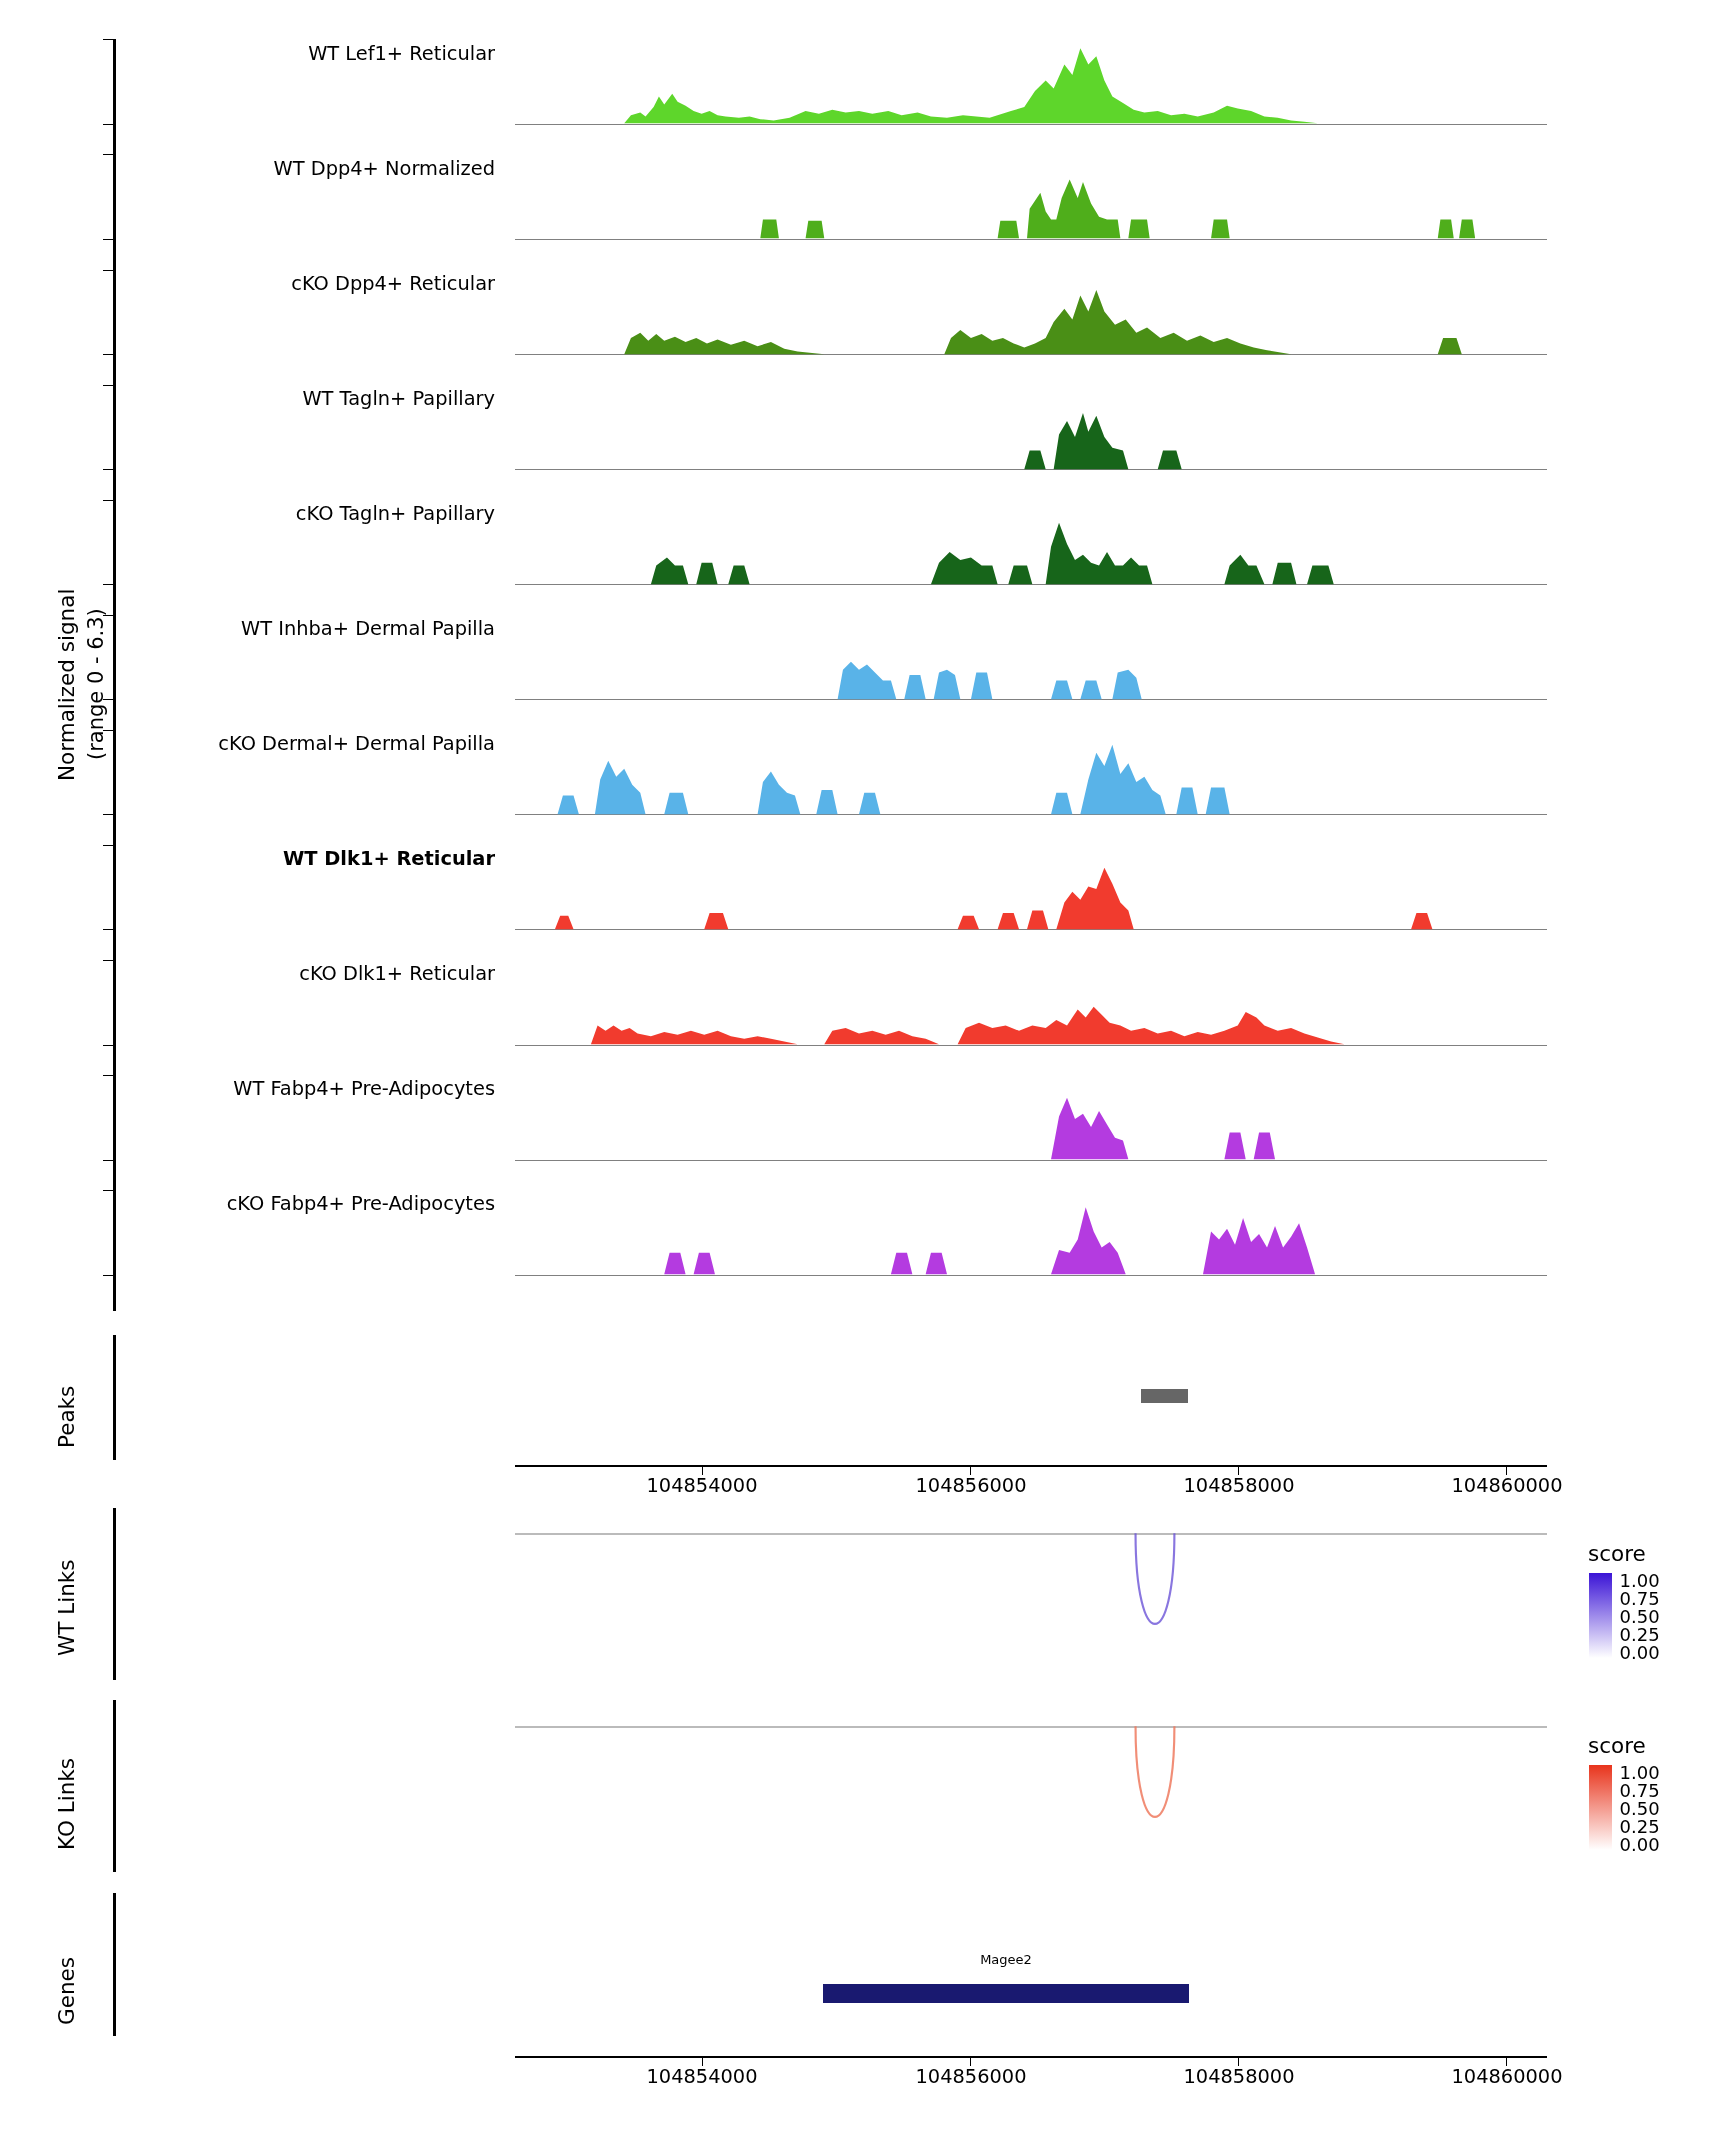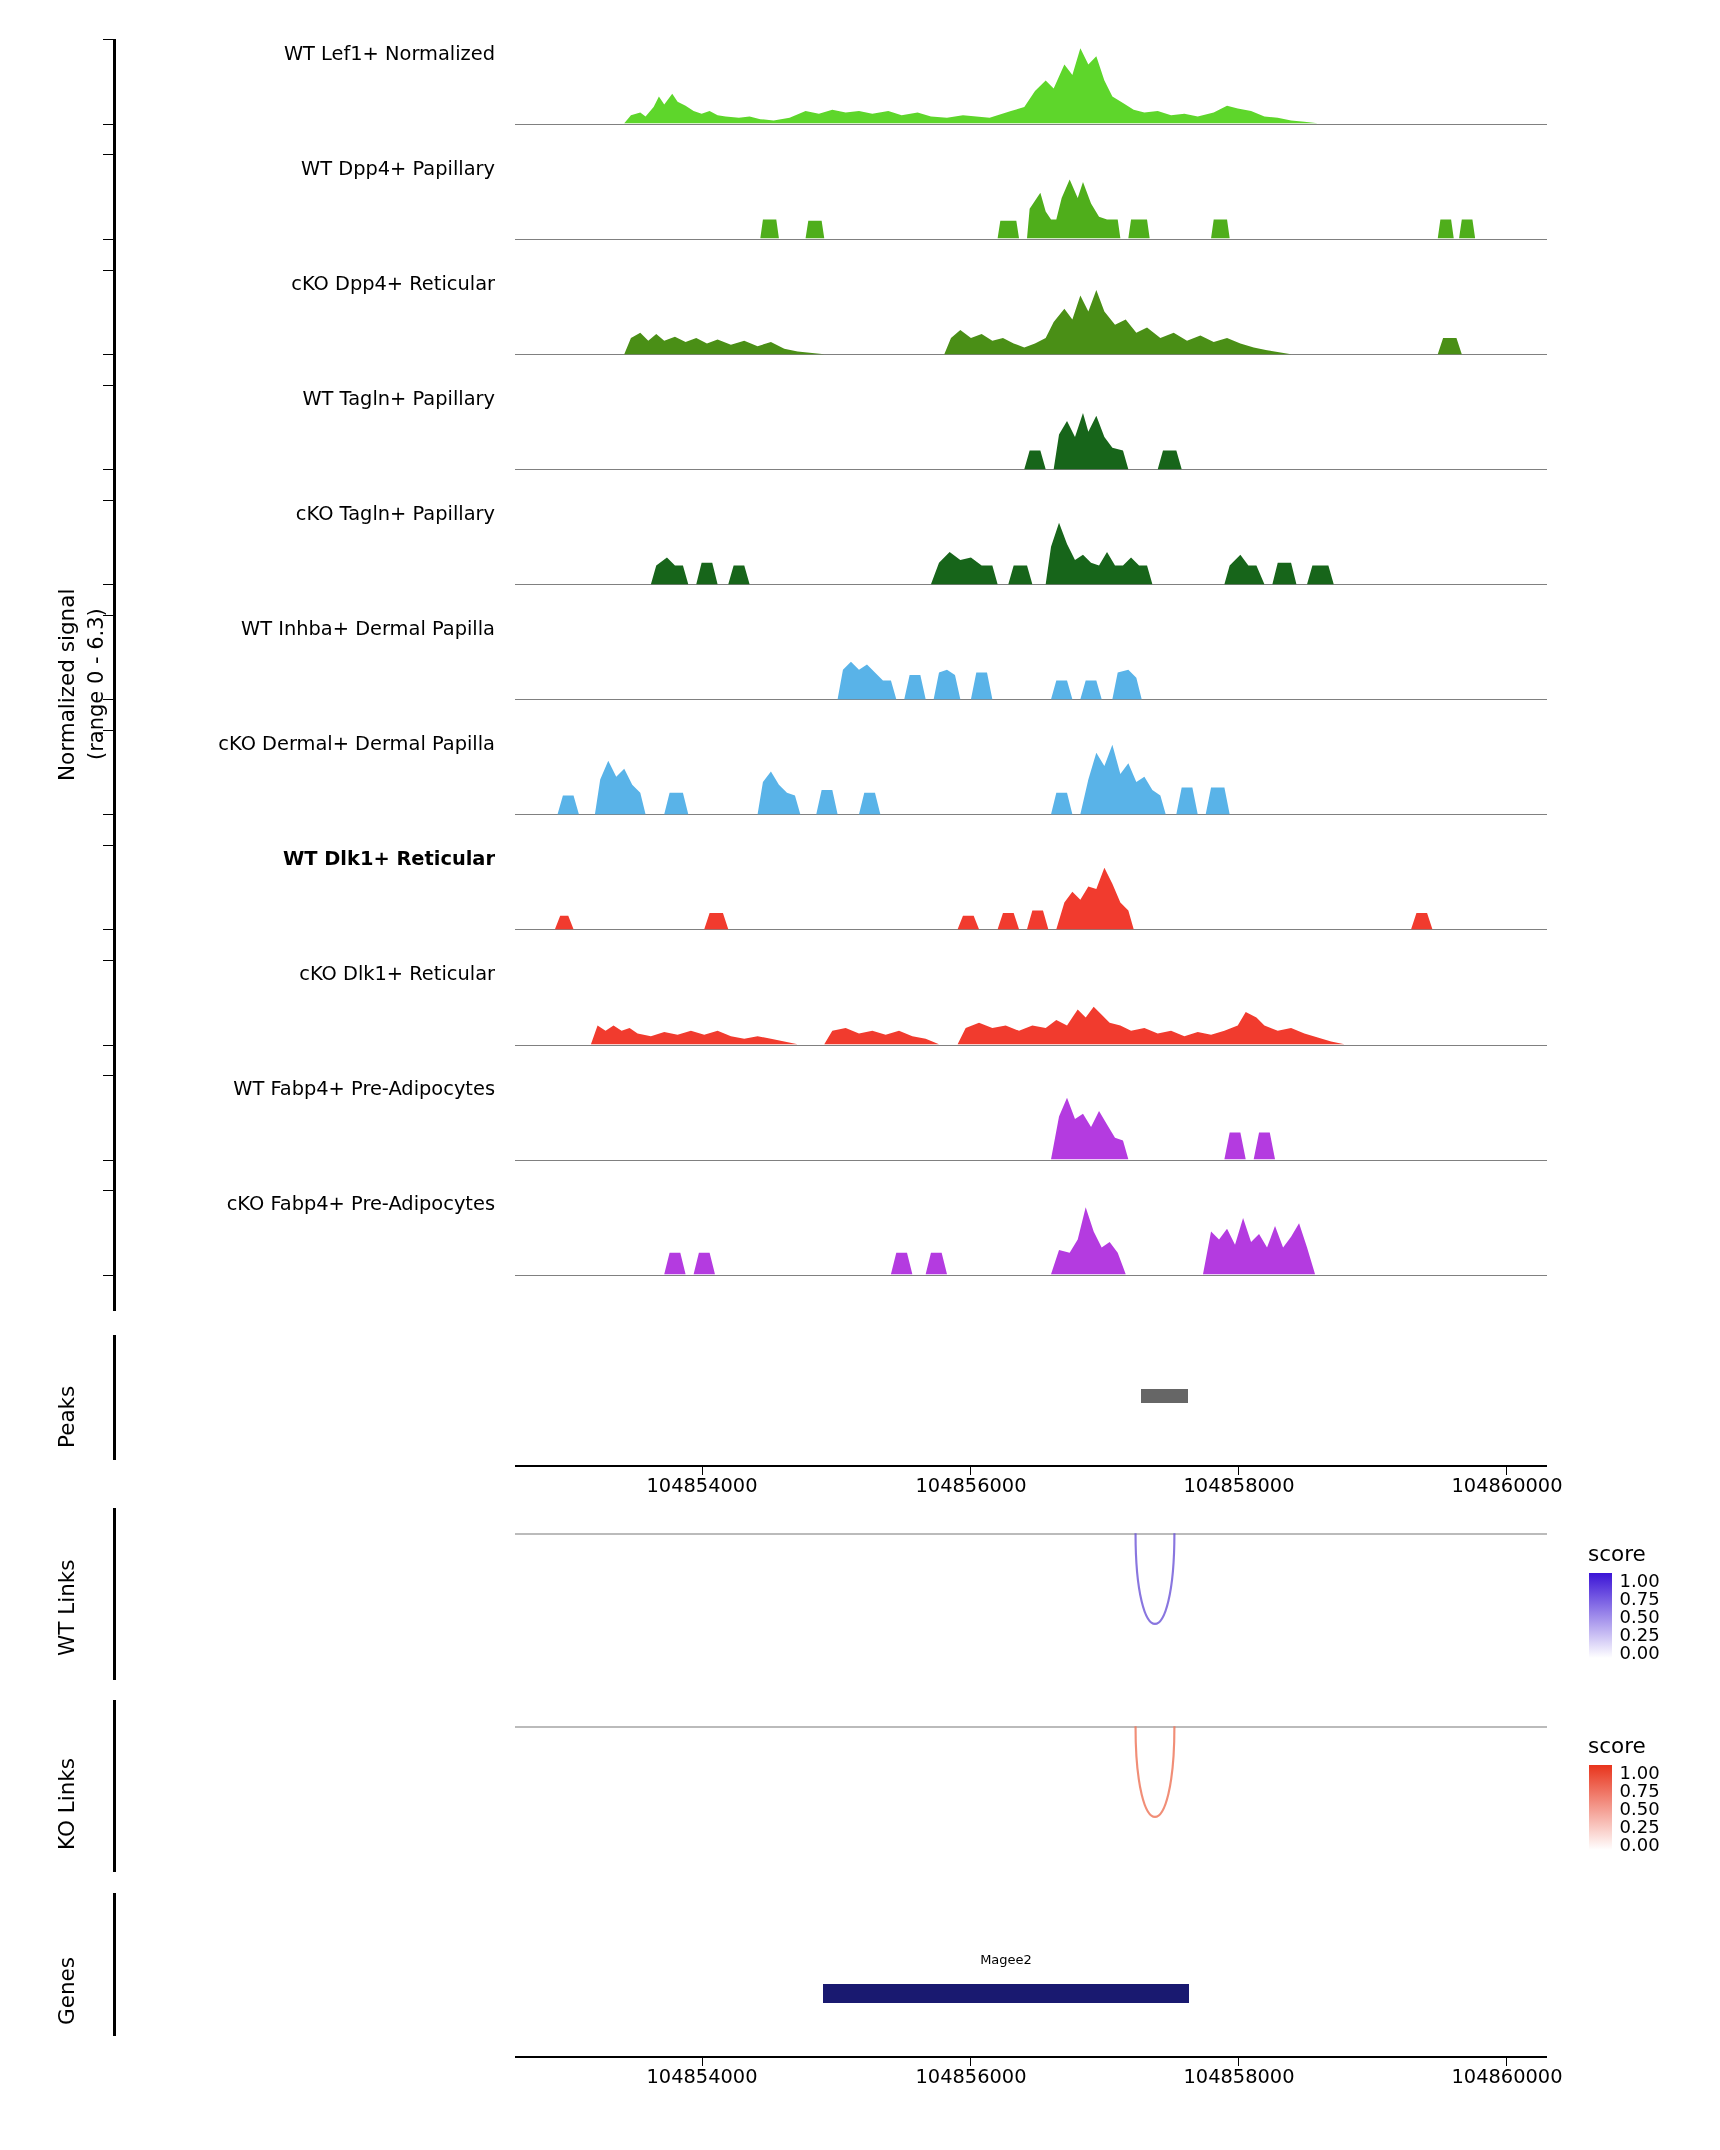--- a/index.html
+++ b/index.html
@@ -159,28 +159,28 @@
 
   <div class="vtitle" style="left:54px; top:781px;">
     <span>Normalized signal</span>
   </div>
   <div class="vtitle small" style="left:84px; top:760px;">
     <span>(range 0 - 6.3)</span>
   </div>
 
   <div id="tracks-host">
       <div class="track-row" style="top: 0px; height: 0px;">
-        <div class="track-label" style="top: 44px; left: 129px; width: 366px;">WT Lef1+ Normalized</div>
+        <div class="track-label" style="top: 44px; left: 129px; width: 366px;">WT Lef1+ Reticular</div>
         <div class="baseline" style="left: 515px; width: 1032px; top: 124px;"></div>
         <svg width="1032" height="87" style="position: absolute; left: 515px; top: 39px;" viewBox="0 0 1440 122">
           <path d="M102.9,118.0 L149.6,118.0 L159.0,106.8 L172.1,103.0 L179.5,108.6 L190.8,95.5 L198.2,80.5 L205.7,91.8 L216.9,76.8 L224.4,88.0 L235.6,93.7 L246.9,101.1 L258.1,104.9 L269.3,101.1 L280.5,106.8 L291.7,108.6 L310.4,110.5 L325.4,108.6 L340.4,112.4 L359.1,114.3 L381.5,110.5 L403.9,101.1 L422.6,104.9 L441.4,99.3 L460.1,103.0 L478.8,101.1 L497.5,104.9 L519.9,101.1 L538.6,106.8 L561.0,103.0 L579.7,108.6 L602.2,110.5 L624.6,106.8 L643.3,108.6 L662.0,110.5 L691.9,101.1 L710.6,95.5 L725.6,73.0 L740.6,58.1 L751.8,69.3 L766.8,35.6 L778.0,50.6 L789.2,13.1 L800.4,35.6 L811.6,24.3 L822.9,58.1 L834.1,80.5 L849.0,89.9 L864.0,99.3 L879.0,103.0 L897.7,101.1 L916.4,106.8 L935.1,104.9 L953.8,108.6 L976.2,103.0 L994.9,93.7 L1009.9,97.4 L1028.6,101.1 L1047.3,108.6 L1066.0,110.5 L1084.7,114.3 L1103.4,116.1 L1122.1,118.0 L1122.1,118 L102.9,118 Z" fill="#5ED62B" stroke="none"></path>
         </svg>
       </div>
       <div class="track-row" style="top: 0px; height: 0px;">
-        <div class="track-label" style="top: 159px; left: 129px; width: 366px;">WT Dpp4+ Papillary</div>
+        <div class="track-label" style="top: 159px; left: 129px; width: 366px;">WT Dpp4+ Normalized</div>
         <div class="baseline" style="left: 515px; width: 1032px; top: 239px;"></div>
         <svg width="1032" height="87" style="position: absolute; left: 515px; top: 154px;" viewBox="0 0 1440 122">
           <path d="M336.6,118.0 L340.4,118.0 L344.1,91.8 L362.8,91.8 L366.5,118.0 L403.9,118.0 L407.7,93.7 L426.4,93.7 L430.1,118.0 L673.2,118.0 L677.0,93.7 L699.4,93.7 L703.2,118.0 L714.4,118.0 L718.1,76.8 L733.1,54.3 L740.6,80.5 L748.1,91.8 L755.5,91.8 L763.0,61.8 L774.2,35.6 L785.5,61.8 L792.9,39.3 L804.2,69.3 L815.4,88.0 L826.6,91.8 L841.6,91.8 L845.3,118.0 L856.5,118.0 L860.3,91.8 L882.7,91.8 L886.4,118.0 L972.5,118.0 L976.2,91.8 L994.9,91.8 L998.6,118.0 L1290.4,118.0 L1294.1,91.8 L1309.1,91.8 L1312.8,118.0 L1320.3,118.0 L1324.1,91.8 L1339.0,91.8 L1342.8,118.0 L1342.8,118 L336.6,118 Z" fill="#4FAE1B" stroke="none"></path>
         </svg>
       </div>
       <div class="track-row" style="top: 0px; height: 0px;">
         <div class="track-label" style="top: 274px; left: 129px; width: 366px;">cKO Dpp4+ Reticular</div>
         <div class="baseline" style="left: 515px; width: 1032px; top: 354px;"></div>
         <svg width="1032" height="87" style="position: absolute; left: 515px; top: 270px;" viewBox="0 0 1440 122">
           <path d="M149.6,118.0 L159.0,95.5 L172.1,88.0 L183.3,99.3 L194.5,89.9 L205.7,99.3 L220.7,93.7 L235.6,101.1 L250.6,95.5 L265.6,103.0 L280.5,97.4 L299.2,104.9 L317.9,99.3 L336.6,106.8 L355.3,101.1 L374.0,110.5 L392.7,114.3 L430.1,118.0 L598.4,118.0 L607.8,95.5 L620.9,84.3 L635.8,95.5 L650.8,89.9 L665.8,99.3 L680.7,95.5 L695.7,103.0 L710.6,108.6 L725.6,103.0 L740.6,95.5 L751.8,73.0 L766.8,54.3 L778.0,69.3 L789.2,35.6 L800.4,58.1 L811.6,28.1 L822.9,58.1 L837.8,76.8 L852.8,69.3 L867.7,88.0 L882.7,80.5 L901.4,95.5 L920.1,88.0 L938.8,99.3 L957.5,91.8 L976.2,101.1 L994.9,95.5 L1013.6,103.0 L1032.3,108.6 L1051.0,112.4 L1084.7,118.0 L1290.4,118.0 L1297.9,95.5 L1316.6,95.5 L1324.1,118.0 L1324.1,118 L149.6,118 Z" fill="#4A8F16" stroke="none"></path>

